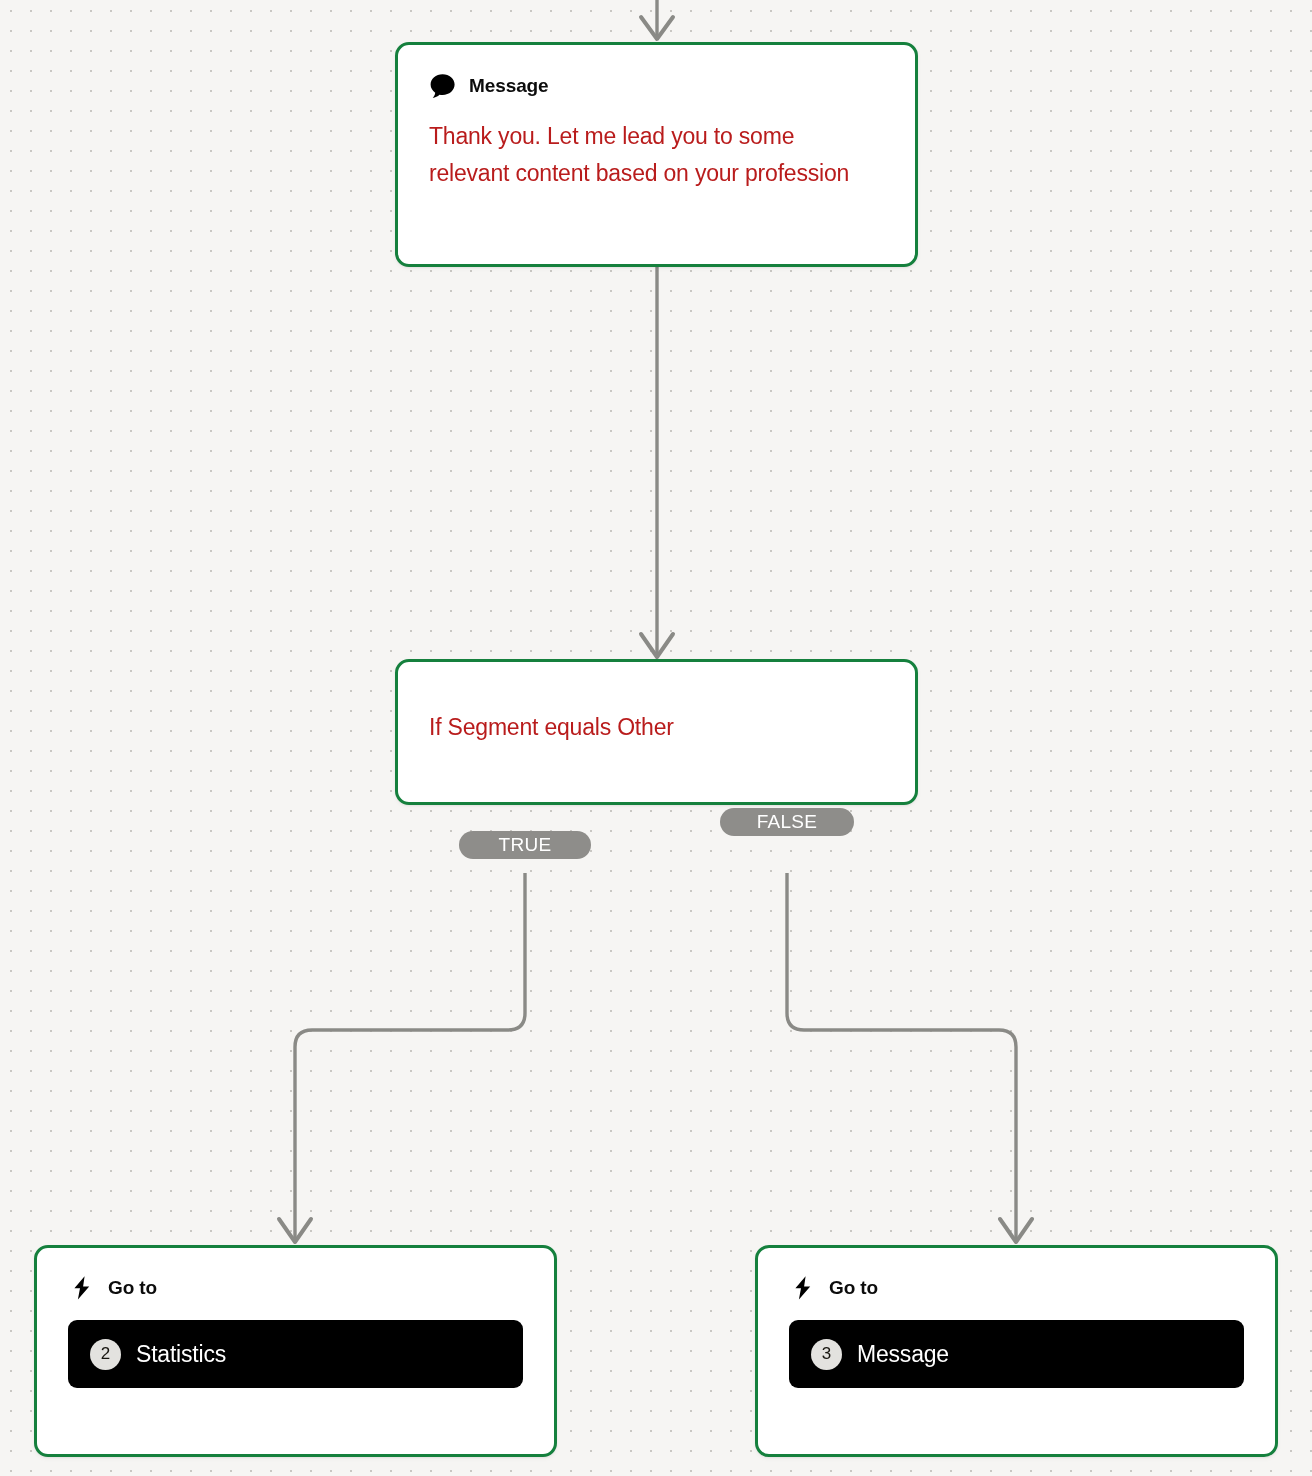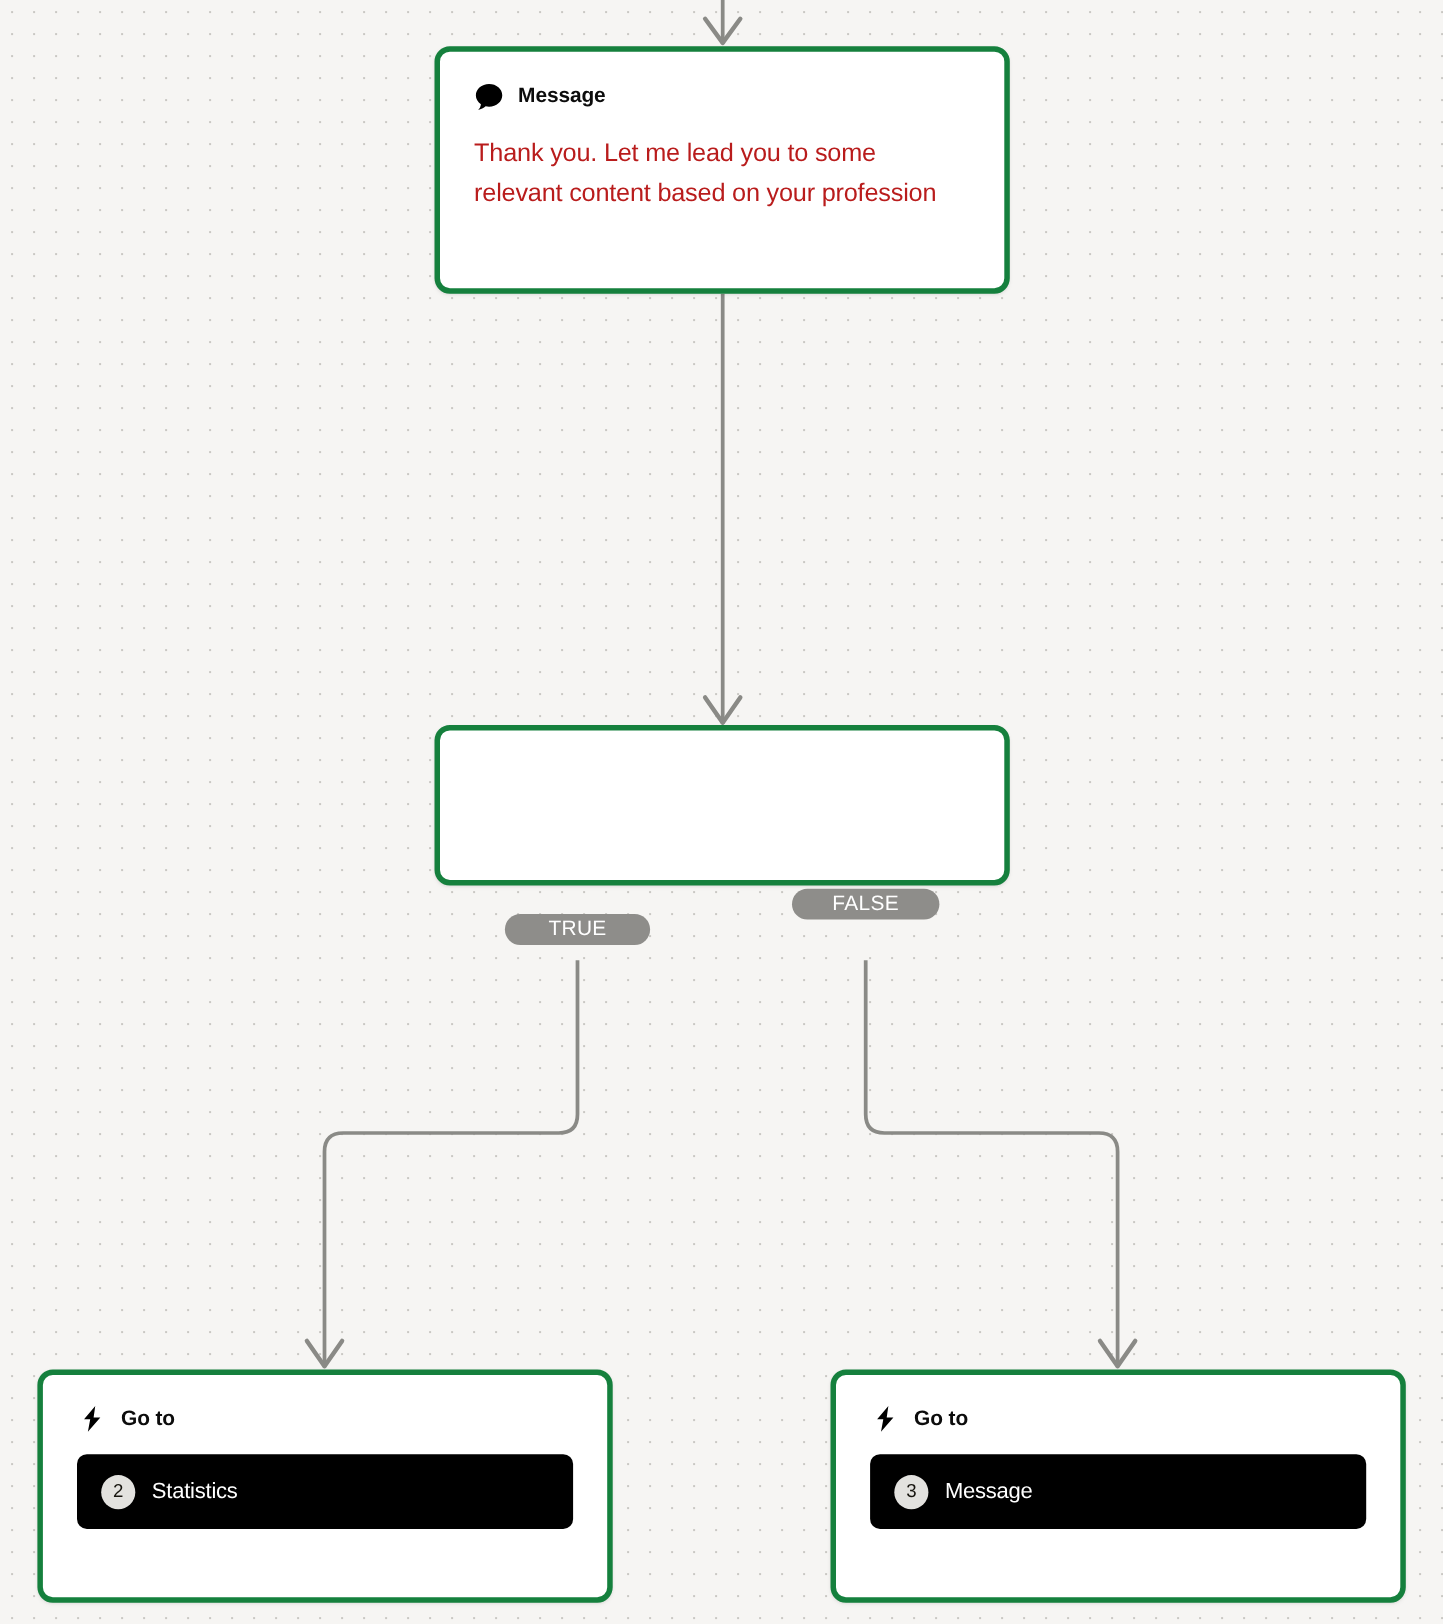--- a/index.html
+++ b/index.html
@@ -32,21 +32,21 @@
     left: 0; top: 0;
     width: 1312px;
     height: 1476px;
     pointer-events: none;
   }
 
   
   .node {
     position: absolute;
     background: #ffffff;
-    border: 5px solid #15803d;
+    border: 3px solid #15803d;
     border-radius: 14px;
     box-shadow: 0 1px 2px rgba(0,0,0,0.055), 0 2px 5px rgba(0,0,0,0.035);
   }
 
   .node-head {
     display: flex;
     align-items: center;
     gap: 13px;
   }
 
@@ -133,21 +133,21 @@
     background: #e3e2df;
     color: #17150f;
     font-size: 17px;
     display: flex;
     align-items: center;
     justify-content: center;
     flex: 0 0 auto;
   }
   .goto-label {
     color: #ffffff;
-    font-size: 20px;
+    font-size: 23px;
     letter-spacing: -0.2px;
   }
 </style>
 </head>
 <body>
 
 <div id="canvas">
 
   <svg id="edges" viewBox="0 0 1312 1476" width="1312" height="1476">
     <g fill="none" stroke="#8a8a86" stroke-width="3.4" stroke-linecap="butt" stroke-linejoin="round">
@@ -176,20 +176,21 @@
                    -0.2 2-1.1 3.9-2.5 5.2 2.6-0.3 5-1.5 6.8-3.2
                    1 0.2 2 0.3 3.1 0.3 6.7 0 12-4.6 12-10.4S20.3 1.3 13.6 1.3z" fill="#000000"></path>
         </svg>
       </span>
       <span class="node-title">Message</span>
     </div>
     <div class="node-body">Thank you. Let me lead you to some relevant content based on your profession</div>
   </div>
 
   <div class="node" id="node-condition">
+    <div class="node-body">If Segment equals Other</div>
   </div>
 
   <div class="branch-pill" id="pill-true">
     <span>TRUE</span>
   </div>
   <div class="branch-pill" id="pill-false">
     <span>FALSE</span>
   </div>
 
   <div class="node goto-node" id="node-goto-true">

